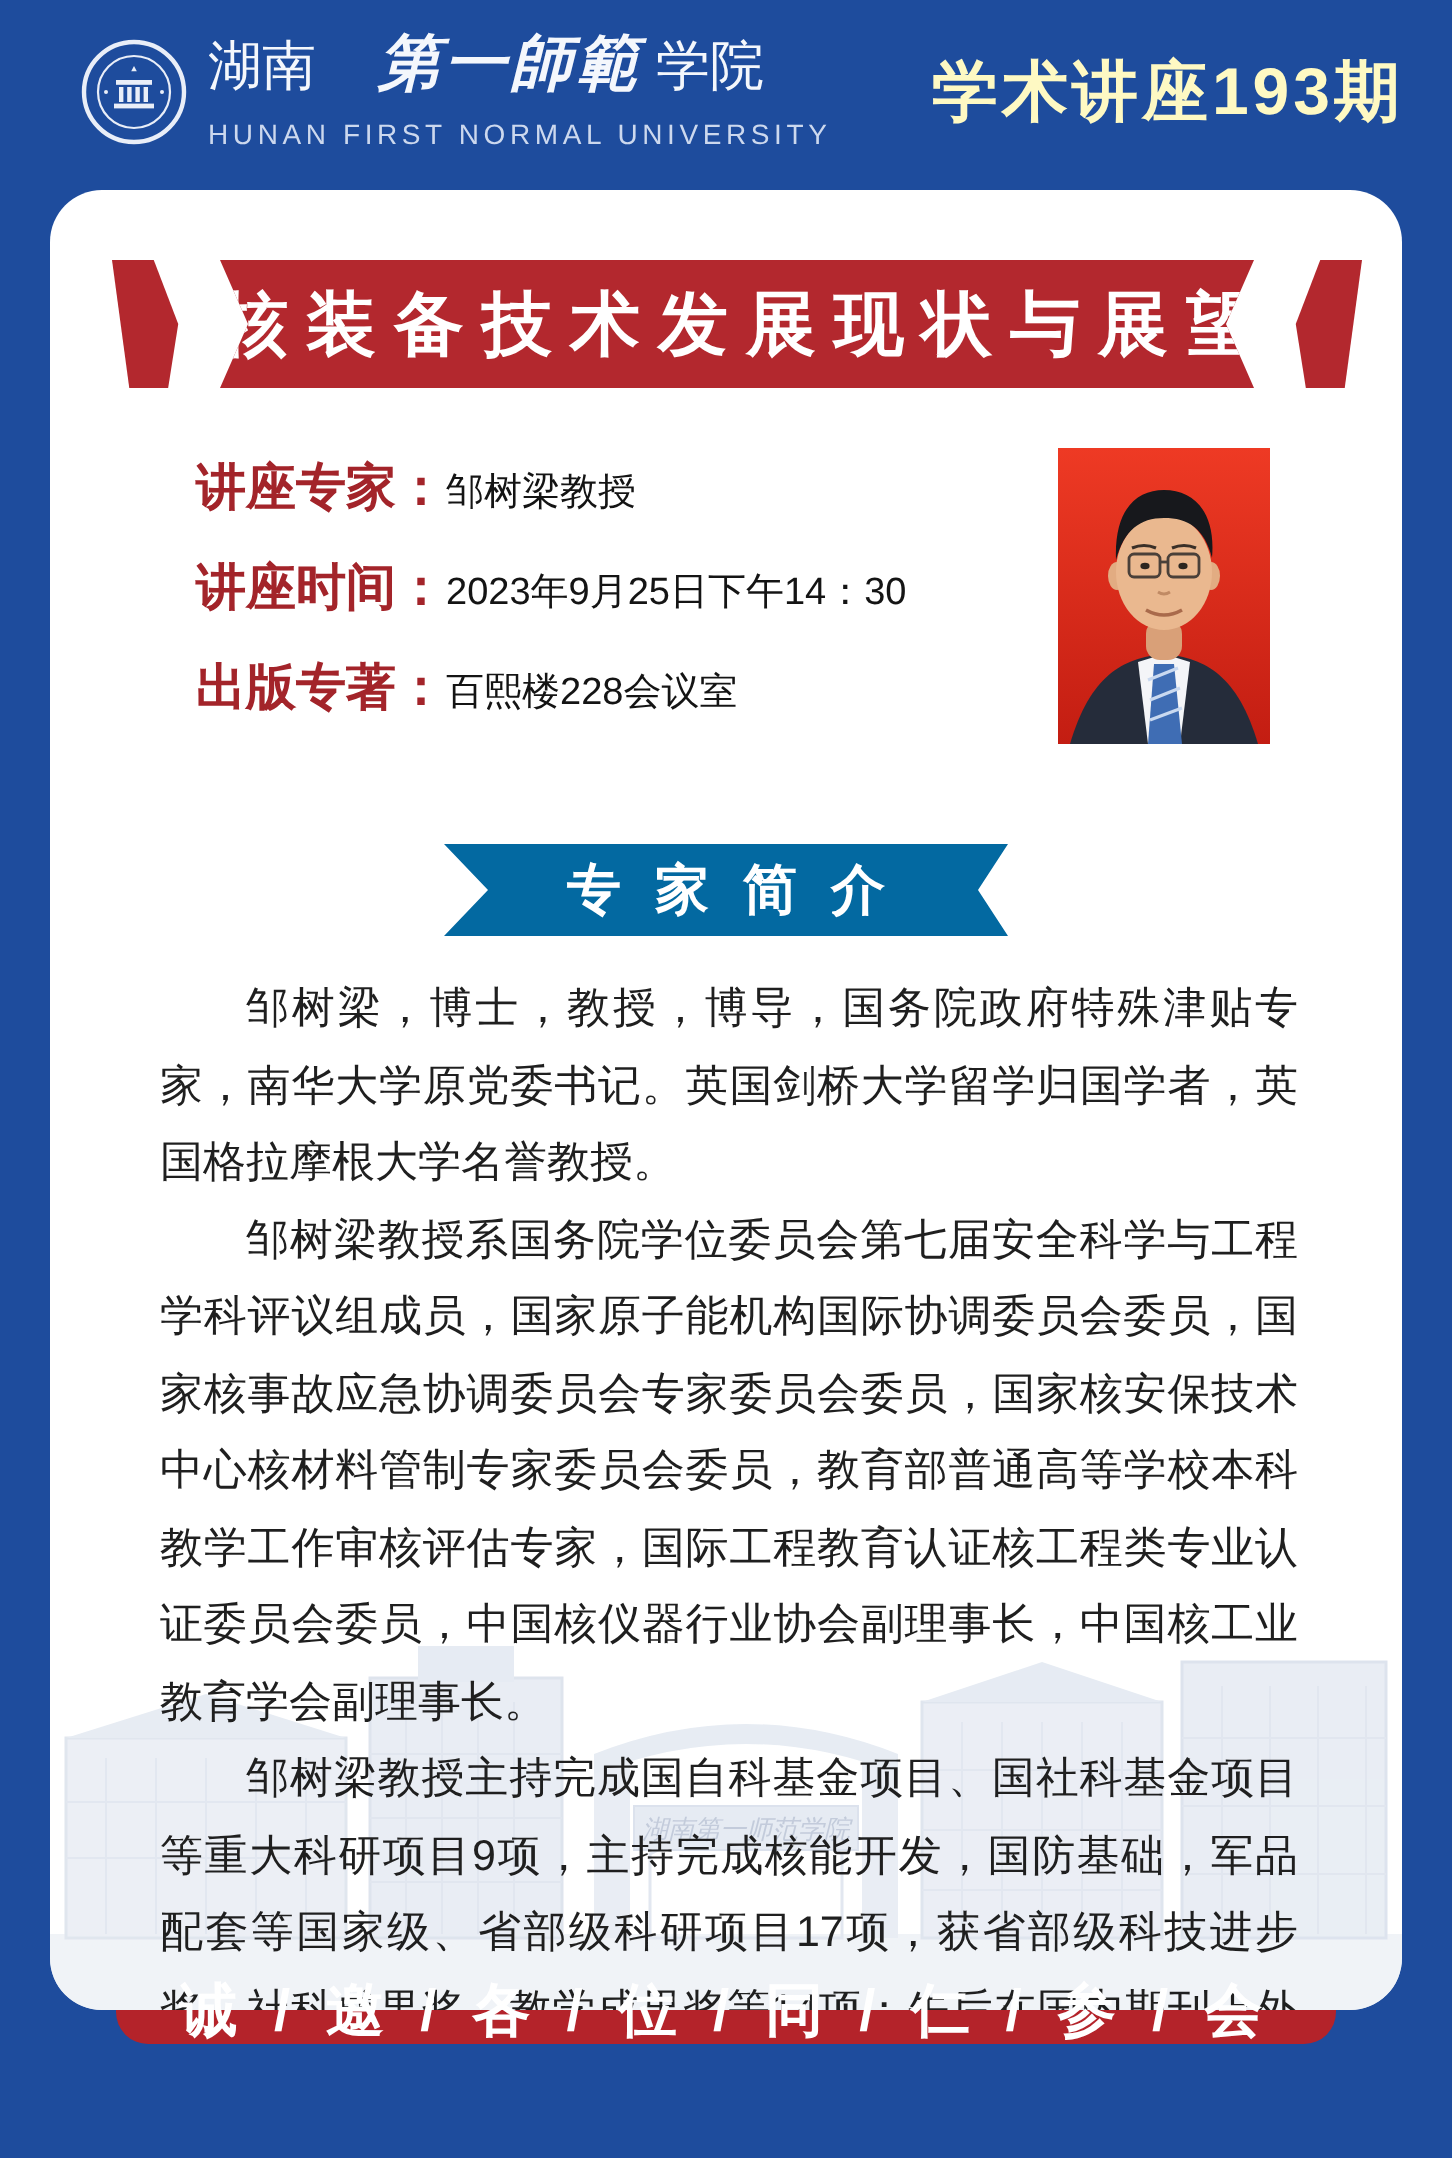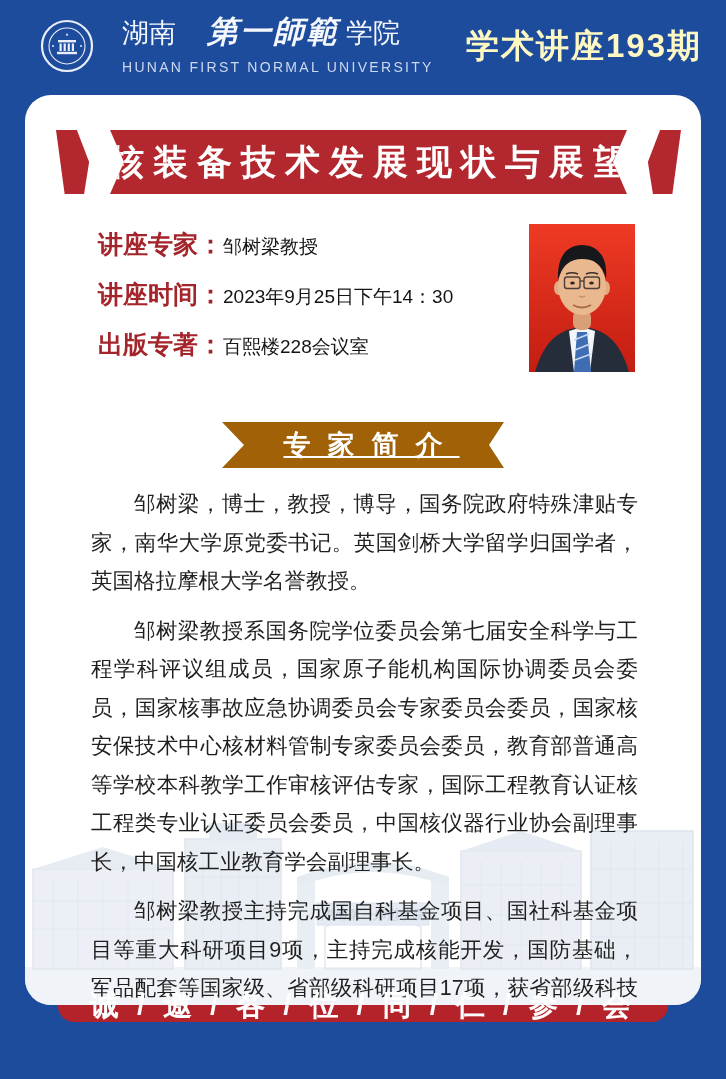--- a/index.html
+++ b/index.html
@@ -16,21 +16,21 @@
   
   .header {
     position: absolute;
     top: 16px; left: 40px; right: 24px;
     height: 60px;
     display: flex;
     justify-content: space-between;
     align-items: center;
     color: #fff;
   }
-  .logo-group { display: flex; align-items: center; gap: 28px; }
+  .logo-group { display: flex; align-items: center; gap: 10px; }
   .seal { width: 54px; height: 54px; flex: 0 0 auto; }
   .logo-text { display: flex; flex-direction: column; }
   .logo-cn { display: flex; align-items: baseline; gap: 7px; font-size: 27px; line-height: 30px; color: #f4f7fc; }
   .logo-cn .calligraphy { font-style: italic; font-size: 31px; font-weight: bold; letter-spacing: 2px; margin-left: 24px; }
   .logo-en { margin-top: 11px; font-size: 14px; letter-spacing: 2.3px; color: #ccd8ee; }
   .series-badge { font-size: 33px; font-weight: bold; letter-spacing: 2px; color: #fef9c3; }
 
   
   .card {
     position: absolute;
@@ -68,36 +68,36 @@
   .info-item { display: flex; align-items: baseline; margin-bottom: 19px; }
   .info-label { color: #a3242a; font-weight: bold; font-size: 25px; line-height: 28px; white-space: nowrap; }
   .info-value { color: #141414; font-size: 19px; line-height: 28px; white-space: nowrap; }
   .photo-frame { width: 106px; height: 148px; margin-right: 66px; flex: 0 0 auto; }
   .photo-frame svg { display: block; }
 
   
   .section-banner {
     margin: 42px auto 0;
     width: 282px; height: 46px;
-    background: #a16207;
+    background: #0369a1;
     clip-path: polygon(0 0, 100% 0, calc(100% - 15px) 50%, 100% 100%, 0 100%, 22px 50%);
     display: flex; align-items: center; justify-content: center;
     color: #fff; font-size: 27px; font-weight: bold;
-    letter-spacing: 17px; text-indent: 17px; text-decoration: underline;
+    letter-spacing: 17px; text-indent: 17px;
   }
 
   
   .bio {
     margin: 17px 52px 0 55px;
     font-size: 21.5px;
     line-height: 38.5px;
     color: #1f1f1f;
     text-align: justify;
   }
-  .bio p { margin: 11px; text-indent: 2em; }
+  .bio p { margin: 0; text-indent: 2em; }
 
   
   .watermark {
     position: absolute;
     left: 0; right: 0; bottom: 0;
     height: 188px;
     z-index: 0;
     opacity: 0.85;
     pointer-events: none;
   }

